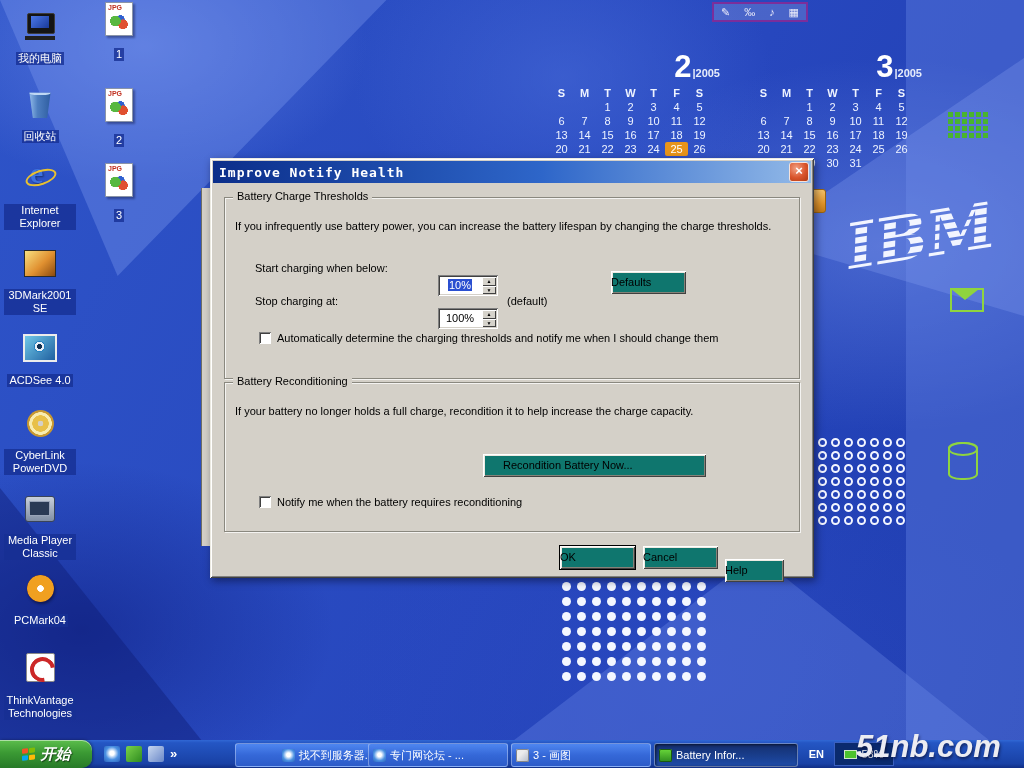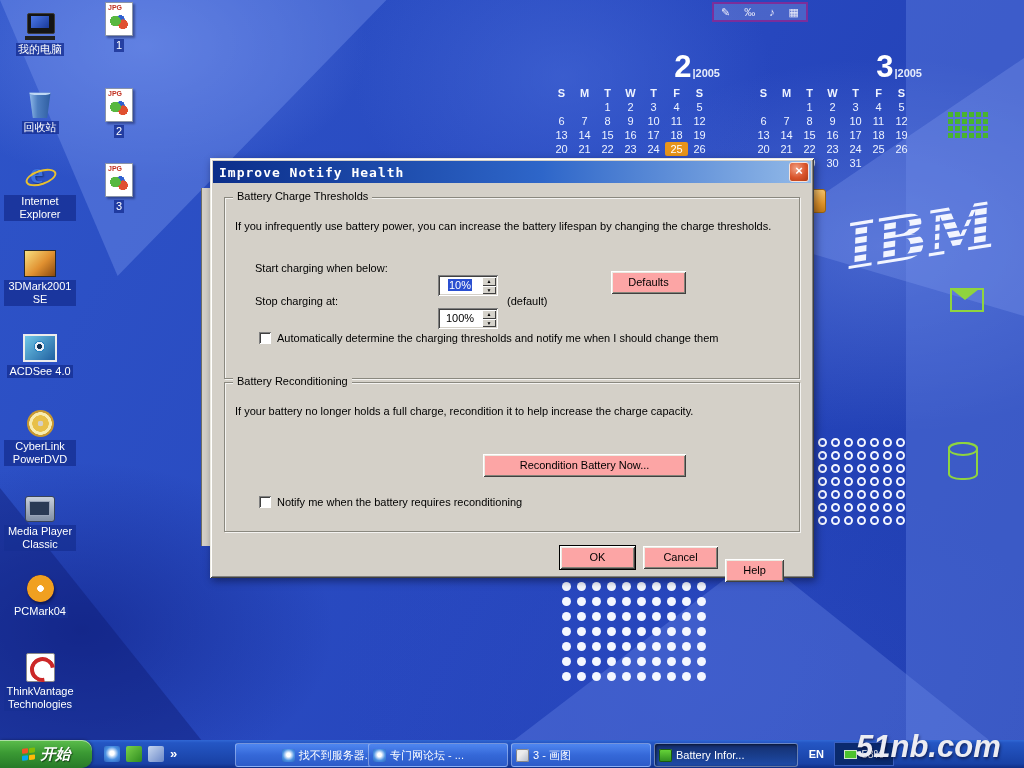--- a/index.html
+++ b/index.html
@@ -43,21 +43,21 @@
   .cal-grid td.hl{background:#E8941A;border-radius:2px;color:#fff;}
 
   
   .float-bar{position:absolute;z-index:3;left:712px;top:2px;width:92px;height:16px;border:2px solid #7B2E9B;
     background:rgba(235,235,250,.18);display:flex;align-items:center;justify-content:space-around;color:#ECECFA;font-size:11px;}
   .float-bar span{line-height:14px;}
 
   
   .di{position:absolute;z-index:3;width:72px;text-align:center;}
   .di .glyph-wrap{height:34px;display:flex;align-items:flex-end;justify-content:center;}
-  .di-label{display:inline-block;margin-top:3px;background:rgba(22,48,148,.8);color:#fff;font-size:11px;line-height:13px;padding:0 2px;max-width:70px;}
+  .di-label{display:inline-block;margin-top:12px;background:rgba(22,48,148,.8);color:#fff;font-size:11px;line-height:13px;padding:0 2px;max-width:70px;}
   .di.col2{width:62px;}
 
   .g-pc{width:30px;height:27px;position:relative;}
   .g-pc .scr{position:absolute;left:2px;top:0;width:26px;height:19px;background:#141414;border-radius:2px;border:1px solid #3c3c3c;}
   .g-pc .scr::after{content:"";position:absolute;left:3px;top:2px;width:18px;height:12px;background:linear-gradient(135deg,#4A78E8,#1A3A9A);}
   .g-pc .base{position:absolute;left:0;bottom:0;width:30px;height:4px;background:#202020;}
   .g-jpg{width:26px;height:32px;background:#fff;border:1px solid #8a94a8;position:relative;box-shadow:2px 2px 2px rgba(0,0,30,.35);}
   .g-jpg .badge{position:absolute;top:1px;left:2px;font-weight:bold;font-size:7px;color:#C03020;}
   .g-jpg .art{position:absolute;left:4px;top:12px;width:18px;height:15px;
     background:radial-gradient(circle at 30% 40%,#58B840 0 34%,transparent 35%),
@@ -92,21 +92,21 @@
   .title{font-family:"DejaVu Sans Mono",monospace;font-weight:bold;font-size:13px;color:#fff;letter-spacing:1px;padding-left:6px;flex:1;}
   .closebtn{width:18px;height:18px;margin-right:2px;border-radius:3px;border:1px solid #F4E2DC;
     background:radial-gradient(circle at 35% 30%,#F2A184,#D9542B 55%,#B03A12);position:relative;cursor:default;}
   .closebtn i{position:absolute;left:0;top:0;width:100%;height:100%;color:#fff;font-style:normal;font-weight:bold;font-size:13px;line-height:16px;text-align:center;}
   .dlg-body{position:absolute;left:3px;right:3px;top:28px;bottom:3px;}
   .grp{position:absolute;left:11px;width:574px;border:1px solid #8A887F;box-shadow:inset 1px 1px 0 rgba(255,255,255,.75),1px 1px 0 rgba(255,255,255,.75);}
   .grp-1{top:11px;height:180px;}
   .grp-2{top:196px;height:148px;}
   .grp-legend{position:absolute;top:-8px;left:8px;background:#D4D0C8;padding:0 4px;color:#000;}
   .dlg-text{position:absolute;color:#000;}
-  .btn{position:absolute;height:23px;background:#fca5a5;color:#000;text-align:center;line-height:22px;font-size:11px;cursor:default;
+  .btn{position:absolute;height:23px;background:#0f766e;color:#000;text-align:left;line-height:22px;font-size:11px;cursor:default;
     box-shadow:inset 1px 1px 0 #fff,inset -1px -1px 0 #404040,inset 2px 2px 0 #ECEAE2,inset -2px -2px 0 #848278;}
   .btn.default{box-shadow:0 0 0 1px #000,inset 1px 1px 0 #fff,inset -1px -1px 0 #404040,inset 2px 2px 0 #ECEAE2,inset -2px -2px 0 #848278;}
   .spin{position:absolute;width:60px;height:21px;background:#fff;display:flex;
     box-shadow:inset 1px 1px 0 #808080,inset -1px -1px 0 #fff,inset 2px 2px 0 #404040,inset -2px -2px 0 #D4D0C8;margin-top:18px;}
   .spinval{flex:1;text-align:center;line-height:21px;color:#000;}
   .spinval .sel{background:#2A4FD0;color:#fff;padding:0 1px;}
   .spinner{width:16px;display:flex;flex-direction:column;padding:2px 2px 2px 0;box-sizing:border-box;}
   .sb{flex:1;background:#D6D3CB;position:relative;box-shadow:inset 1px 1px 0 #fff,inset -1px -1px 0 #404040;}
   .sb::before{position:absolute;left:0;top:0;width:100%;text-align:center;font-size:5px;line-height:8px;color:#000;font-style:normal;}
   .sb.up::before{content:"▲";}
@@ -571,21 +571,21 @@
         <div class="dlg-text" style="left:282px;top:97px;">(default)</div>
         <label class="chk" style="left:34px;top:134px;width:520px;">
           <span class="box"></span>
           <span class="chk-label">Automatically determine the charging thresholds and notify me when I should change them</span>
         </label>
       </div>
 
       <div class="grp grp-2">
         <span class="grp-legend">Battery Reconditioning</span>
         <div class="dlg-text" style="left:10px;top:22px;width:556px;">If your battery no longer holds a full charge, recondition it to help increase the charge capacity.</div>
-        <div class="btn" style="left:258px;top:71px;width:203px;">Recondition Battery Now...</div>
+        <div class="btn" style="left:258px;top:71px;width:203px;padding-left:20px;">Recondition Battery Now...</div>
         <label class="chk" style="left:34px;top:113px;width:520px;">
           <span class="box"></span>
           <span class="chk-label">Notify me when the battery requires reconditioning</span>
         </label>
       </div>
 
       <div class="btn default" style="left:347px;top:360px;width:75px;">OK</div>
       <div class="btn" style="left:430px;top:360px;width:75px;">Cancel</div>
       <div class="btn" style="left:512px;top:373px;width:59px;">Help</div>
     </div>

